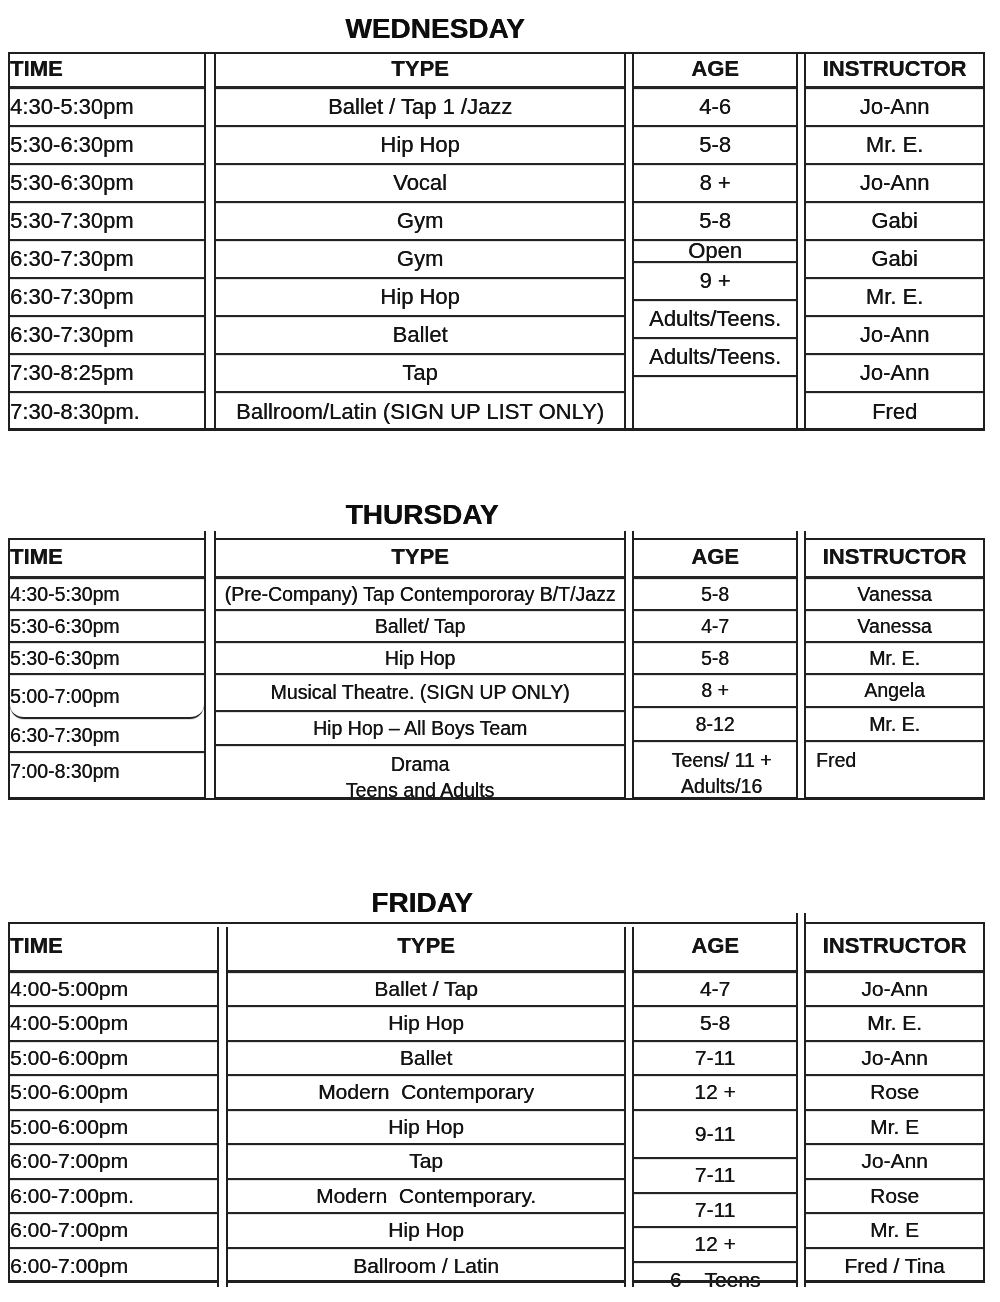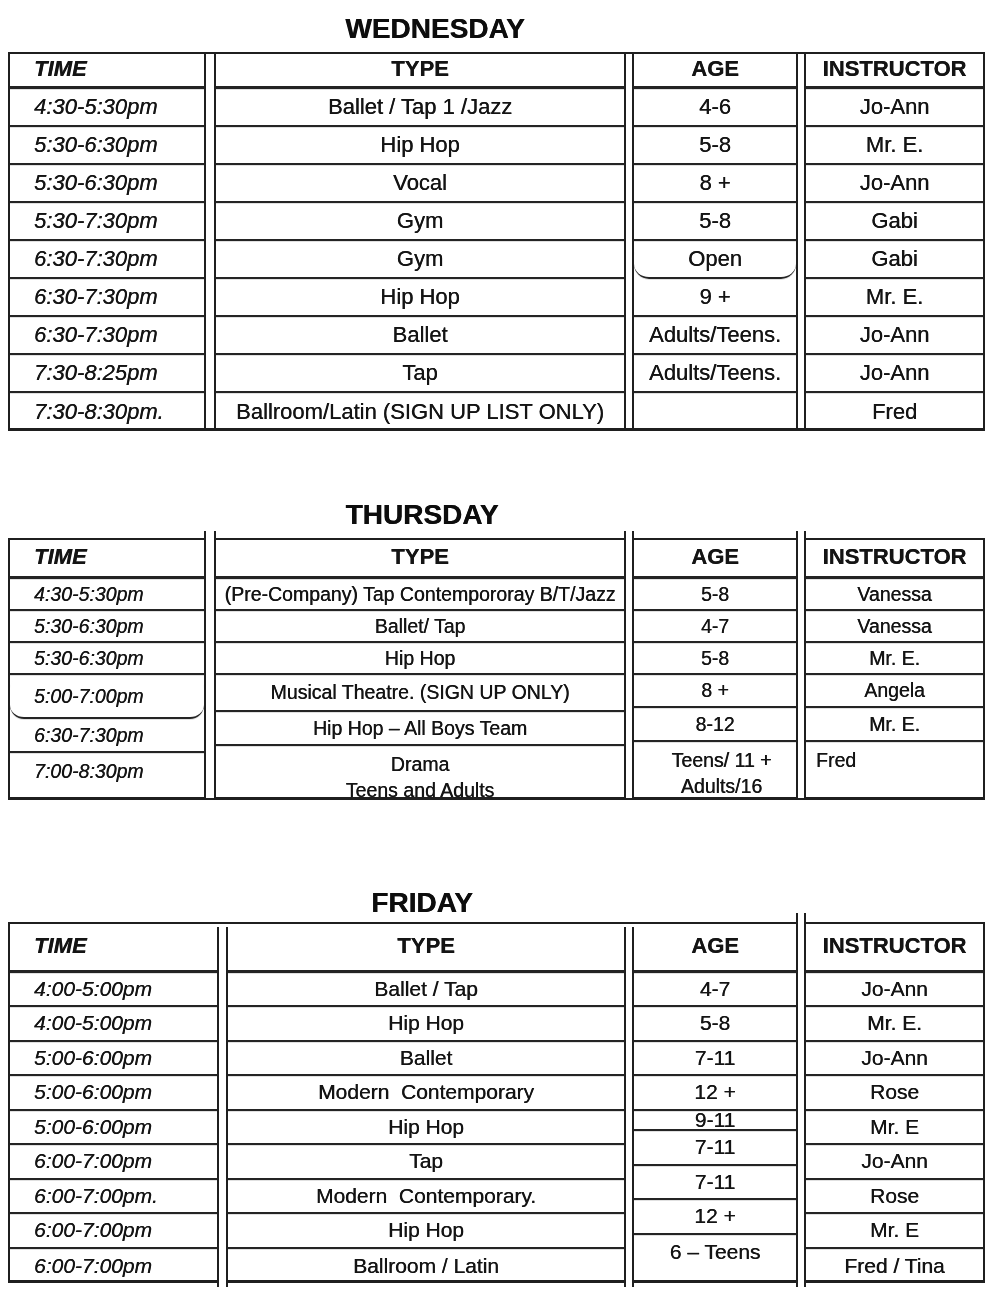--- a/index.html
+++ b/index.html
@@ -25,21 +25,21 @@
   }
   .col{position:absolute;top:0;bottom:0;}
   .cell{
     box-sizing:border-box;display:flex;align-items:center;
     border-bottom:2px solid #242424;
     box-shadow:0 1px 0 rgba(0,0,0,0.12);
     white-space:pre-wrap;line-height:1.15;
     text-shadow:0.35px 0 0 currentColor;
     overflow:hidden;
   }
-  .cell.al{justify-content:flex-start;padding-left:24px;text-align:left;font-style:italic;}
+  .cell.al{justify-content:flex-start;padding-left:0;text-align:left;}
   .cell.ac{justify-content:center;text-align:center;padding-left:2px;padding-right:2px;}
   .cell.head{font-weight:bold;font-size:22px;border-bottom-width:3px;}
   .cell.last{border-bottom:none;box-shadow:none;}
   .cell.tall{align-items:flex-start;padding-top:5px;line-height:26px;}
   .cell.top-left{justify-content:flex-start;padding-left:10px;text-align:left;}
 </style>
 </head>
 <body>
 
 <div class="page">
@@ -69,21 +69,21 @@
         <div class="cell ac" style="height: 38px;">Ballet</div>
         <div class="cell ac" style="height: 38px;">Tap</div>
         <div class="cell ac last" style="height: 38px;">Ballroom/Latin (SIGN UP LIST ONLY)</div>
       </div>
       <div class="col" style="left: 624px; width: 162px;">
         <div class="cell head ac" style="height: 37px;">AGE</div>
         <div class="cell ac" style="height: 38px;">4-6</div>
         <div class="cell ac" style="height: 38px;">5-8</div>
         <div class="cell ac" style="height: 38px;">8 +</div>
         <div class="cell ac" style="height: 38px;">5-8</div>
-        <div class="cell ac" style="height: 38px; border-radius: 15px;">Open</div>
+        <div class="cell ac" style="height: 22px;">Open</div>
         <div class="cell ac" style="height: 38px;">9 +</div>
         <div class="cell ac" style="height: 38px;">Adults/Teens.</div>
         <div class="cell ac" style="height: 38px;">Adults/Teens.</div>
       </div>
       <div class="col" style="left: 796px; width: 177px;">
         <div class="cell head ac" style="height: 37px;">INSTRUCTOR</div>
         <div class="cell ac" style="height: 38px;">Jo-Ann</div>
         <div class="cell ac" style="height: 38px;">Mr. E.</div>
         <div class="cell ac" style="height: 38px;">Jo-Ann</div>
         <div class="cell ac" style="height: 38px;">Gabi</div>
@@ -172,21 +172,21 @@
         <div class="cell ac" style="height: 34px;">Modern  Contemporary.</div>
         <div class="cell ac" style="height: 35px;">Hip Hop</div>
         <div class="cell ac last" style="height: 34px;">Ballroom / Latin</div>
       </div>
       <div class="col" style="left: 624px; width: 162px;">
         <div class="cell head ac" style="height: 51px;">AGE</div>
         <div class="cell ac" style="height: 34px;">4-7</div>
         <div class="cell ac" style="height: 35px;">5-8</div>
         <div class="cell ac" style="height: 34px;">7-11</div>
         <div class="cell ac" style="height: 35px;">12 +</div>
-        <div class="cell ac" style="height: 20px; text-align: center;">9-11</div>
+        <div class="cell ac" style="height: 48px; text-align: center;">9-11</div>
         <div class="cell ac" style="height: 35px;">7-11</div>
         <div class="cell ac" style="height: 34px;">7-11</div>
         <div class="cell ac" style="height: 35px;">12 +</div>
         <div class="cell ac last" style="height: 34px;">6 – Teens</div>
       </div>
       <div class="col" style="left: 796px; width: 177px;">
         <div class="cell head ac" style="height: 51px;">INSTRUCTOR</div>
         <div class="cell ac" style="height: 34px;">Jo-Ann</div>
         <div class="cell ac" style="height: 35px;">Mr. E.</div>
         <div class="cell ac" style="height: 34px;">Jo-Ann</div>

